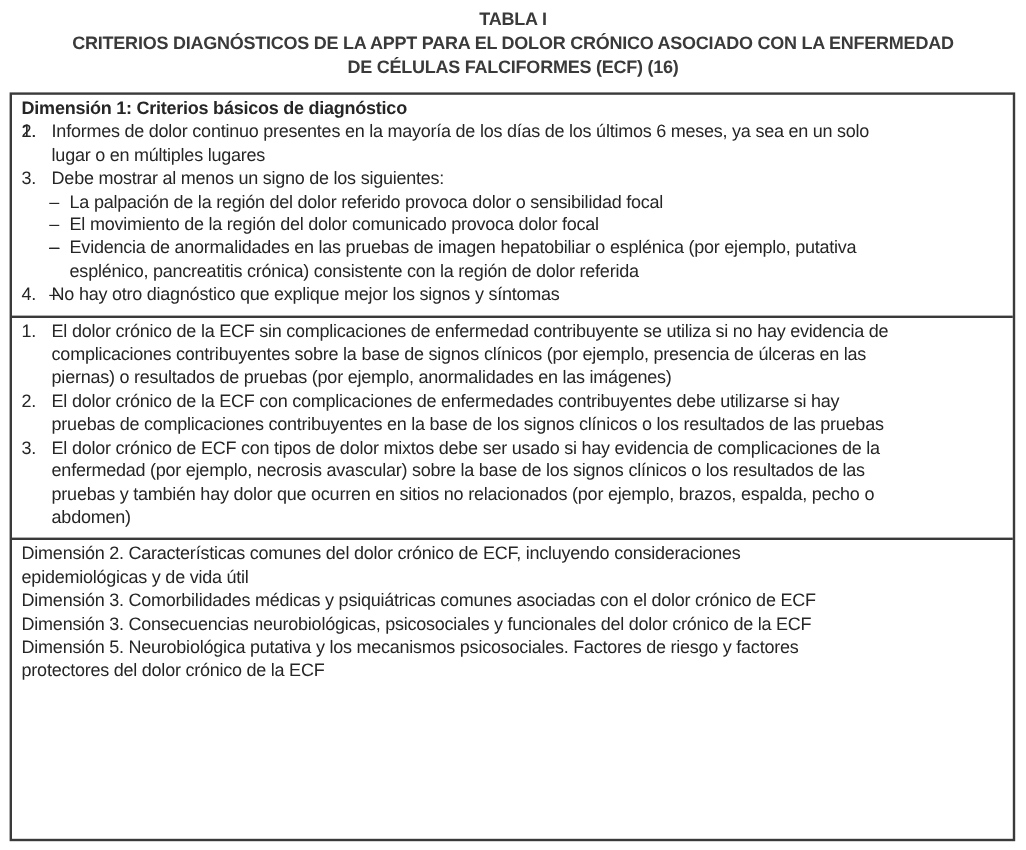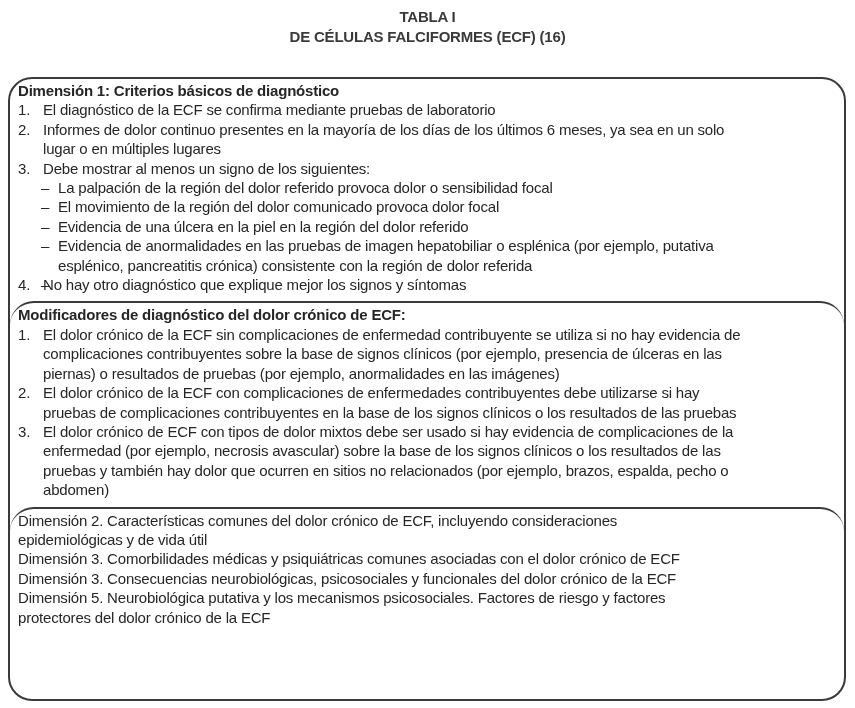--- a/index.html
+++ b/index.html
@@ -1,15 +1,15 @@
 <!DOCTYPE html>
 <html><head>
 <meta charset="utf-8">
 <style>
-  * { margin: 0; padding: 0; box-sizing: border-box; border-radius: 24px; }
+  * { margin: 0; padding: 0; box-sizing: border-box; }
   html, body {
     background: #ffffff;
     font-family: "Liberation Sans", "DejaVu Sans", sans-serif;
     color: #262626;
   }
   .page {
     position: relative;
     width: 855px;
     height: 708px;
     background: #ffffff;
@@ -56,31 +56,31 @@
   .li .txt, .para { white-space: pre-line; }
   .bold-paras .para { font-weight: normal; }
 </style>
 </head>
 <body>
 
 <div class="page">
 
   <div class="caption">
     <div>TABLA I</div>
+    <div>CRITERIOS DIAGNÓSTICOS DE LA APPT PARA EL DOLOR CRÓNICO ASOCIADO CON LA ENFERMEDAD</div>
     <div>DE CÉLULAS FALCIFORMES (ECF) (16)</div>
   </div>
 
   <div class="criteria-table">
 
     <div class="sec">
       <div class="sec-heading">Dimensión 1: Criterios básicos de diagnóstico</div>
 
       <div class="li">
         <span class="marker">1.</span>
-        <span class="txt">El diagnóstico de la ECF se confirma mediante pruebas de laboratorio</span>
       </div>
       <div class="li">
         <span class="marker">2.</span>
         <span class="txt">Informes de dolor continuo presentes en la mayoría de los días de los últimos 6 meses, ya sea en un solo
 lugar o en múltiples lugares</span>
       </div>
       <div class="li">
         <span class="marker">3.</span>
         <span class="txt">Debe mostrar al menos un signo de los siguientes:</span>
       </div>
@@ -92,40 +92,38 @@
         </div>
         <div class="li">
           <span class="marker">–</span>
           <span class="txt">El movimiento de la región del dolor comunicado provoca dolor focal</span>
         </div>
         <div class="li">
           <span class="marker">–</span>
         </div>
         <div class="li">
           <span class="marker">–</span>
-          <span class="txt">Evidencia de una úlcera en la piel en la región del dolor referido</span>
         </div>
         <div class="li">
           <span class="marker">–</span>
           <span class="txt">Evidencia de anormalidades en las pruebas de imagen hepatobiliar o esplénica (por ejemplo, putativa
 esplénico, pancreatitis crónica) consistente con la región de dolor referida</span>
         </div>
         <div class="li">
           <span class="marker">–</span>
         </div>
       </div>
 
       <div class="li">
         <span class="marker">4.</span>
         <span class="txt">No hay otro diagnóstico que explique mejor los signos y síntomas</span>
       </div>
     </div>
 
     <div class="sec">
-      <div class="sec-heading">Modificadores de diagnóstico del dolor crónico de ECF:</div>
 
       <div class="li">
         <span class="marker">1.</span>
         <span class="txt">El dolor crónico de la ECF sin complicaciones de enfermedad contribuyente se utiliza si no hay evidencia de
 complicaciones contribuyentes sobre la base de signos clínicos (por ejemplo, presencia de úlceras en las
 piernas) o resultados de pruebas (por ejemplo, anormalidades en las imágenes)</span>
       </div>
       <div class="li">
         <span class="marker">2.</span>
         <span class="txt">El dolor crónico de la ECF con complicaciones de enfermedades contribuyentes debe utilizarse si hay

